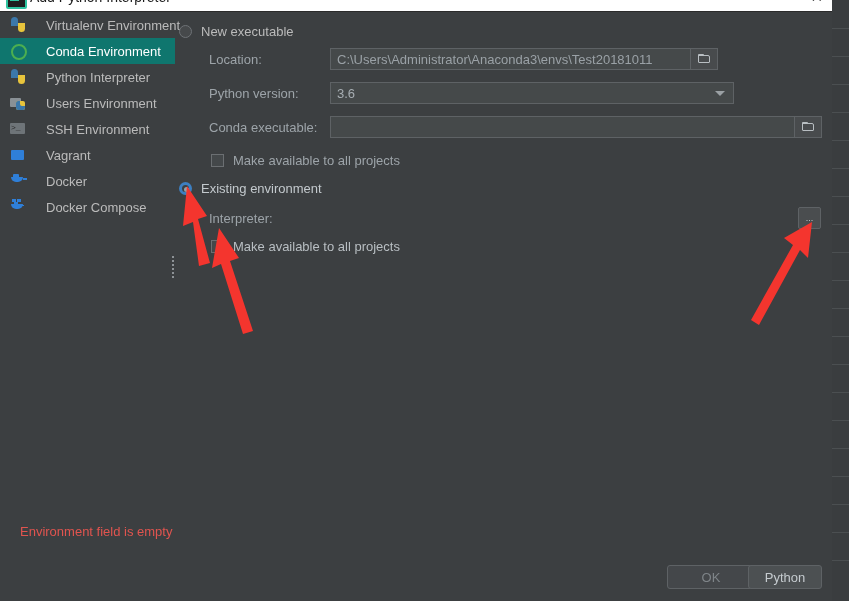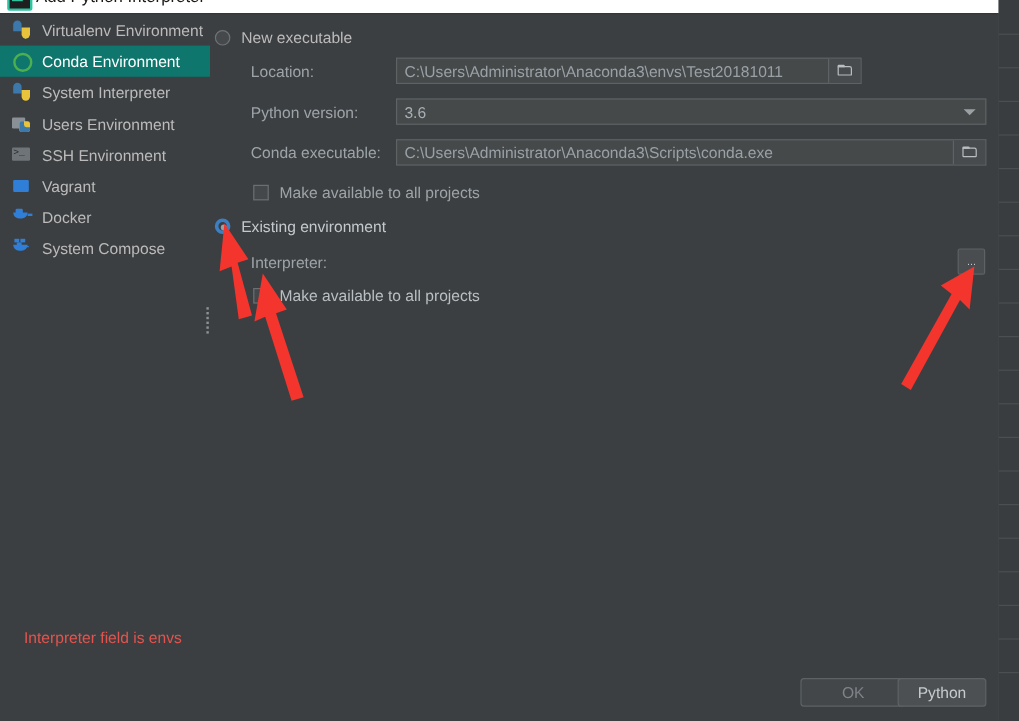--- a/index.html
+++ b/index.html
@@ -58,21 +58,21 @@
   .sidebar{
     position:absolute;left:0;top:0;width:175px;height:589px;
     background:#3c3f41;
   }
   .side-item{
     position:relative;height:26px;display:flex;align-items:center;
     padding-left:10px;box-sizing:border-box;cursor:default;
   }
   .side-item.selected{background:#0f766e;}
   .side-item .lbl{
-    margin-left:9px;font-size:13px;color:#bbbbbb;white-space:nowrap;
+    margin-left:20px;font-size:13px;color:#bbbbbb;white-space:nowrap;
   }
   .side-item.selected .lbl{color:#ffffff;}
   .ico{width:16px;height:16px;position:relative;flex:0 0 16px;}
 
   
   .ico-py::before{
     content:"";position:absolute;left:1px;top:0px;width:7px;height:9px;
     background:#3c78aa;border-radius:4px 4px 0 0;
   }
   .ico-py::after{
@@ -283,21 +283,21 @@
         <span class="lbl">Virtualenv Environment</span>
       </div>
 
       <div class="side-item selected">
         <span class="ico ico-conda"></span>
         <span class="lbl">Conda Environment</span>
       </div>
 
       <div class="side-item">
         <span class="ico ico-py"></span>
-        <span class="lbl">System Interpreter</span>
+        <span class="lbl">Python Interpreter</span>
       </div>
 
       <div class="side-item">
         <span class="ico ico-pipenv"></span>
         <span class="lbl">Users Environment</span>
       </div>
 
       <div class="side-item">
         <span class="ico ico-ssh"></span>
         <span class="lbl">SSH Environment</span>
@@ -308,21 +308,21 @@
         <span class="lbl">Vagrant</span>
       </div>
 
       <div class="side-item">
         <span class="ico ico-docker"></span>
         <span class="lbl">Docker</span>
       </div>
 
       <div class="side-item">
         <span class="ico ico-compose"></span>
-        <span class="lbl">System Compose</span>
+        <span class="lbl">Docker Compose</span>
       </div>
     </div>
 
     <div class="splitter" style="left:172px;top:244px">
       <i style="top:0"></i>
         <i style="top:4px"></i>
         <i style="top:8px"></i>
       <i style="top:12px"></i>
         <i style="top:16px"></i>
         <i style="top:20px"></i>
@@ -337,28 +337,27 @@
 
       <div class="field-label" style="left:34px;top:40px">Location:</div>
       <div class="textfield" style="left:155px;top:36px;width:388px">
         <span class="val">C:\Users\Administrator\Anaconda3\envs\Test20181011</span>
         <span class="btn-browse">
           <span class="folder-ico"></span>
         </span>
       </div>
 
       <div class="field-label" style="left:34px;top:74px">Python version:</div>
-      <div class="combo" style="left:155px;top:70px;width:492px">
+      <div class="combo" style="left:155px;top:70px;width:404px">
         <span class="val">3.6</span>
         <span class="arrow"></span>
       </div>
 
       <div class="field-label" style="left:34px;top:108px">Conda executable:</div>
       <div class="textfield" style="left:155px;top:104px;width:492px">
-        <span class="val">C:\Users\Administrator\Anaconda3\Scripts\conda.exe</span>
         <span class="btn-browse">
           <span class="folder-ico"></span>
         </span>
       </div>
 
       <div class="check-row" style="left:36px;top:141px">
         <span class="checkbox"></span>
         <span class="check-label">Make available to all projects</span>
       </div>
 
@@ -371,21 +370,21 @@
       <div class="dots-btn" style="left:623px;top:195px">
         <span class="dots">...</span>
       </div>
 
       <div class="check-row" style="left:36px;top:227px">
         <span class="checkbox"></span>
         <span class="check-label" style="color:#b9bfc3">Make available to all projects</span>
       </div>
     </div>
 
-    <div class="error-msg" style="left:20px;top:512px">Interpreter field is envs</div>
+    <div class="error-msg" style="left:20px;top:512px">Environment field is empty</div>
 
     <div class="btn ok" style="left:667px;top:553px;width:88px">OK</div>
     <div class="btn cancel" style="left:748px;top:553px;width:74px">Python</div>
 
   </div>
 
   <svg class="arrow-layer" width="849" height="601" viewBox="0 0 849 601">
     <g fill="#f4352e">
 
       <polygon points="187,186 207,216 198,219 210,263 199,266 193,222 183,226"></polygon>

